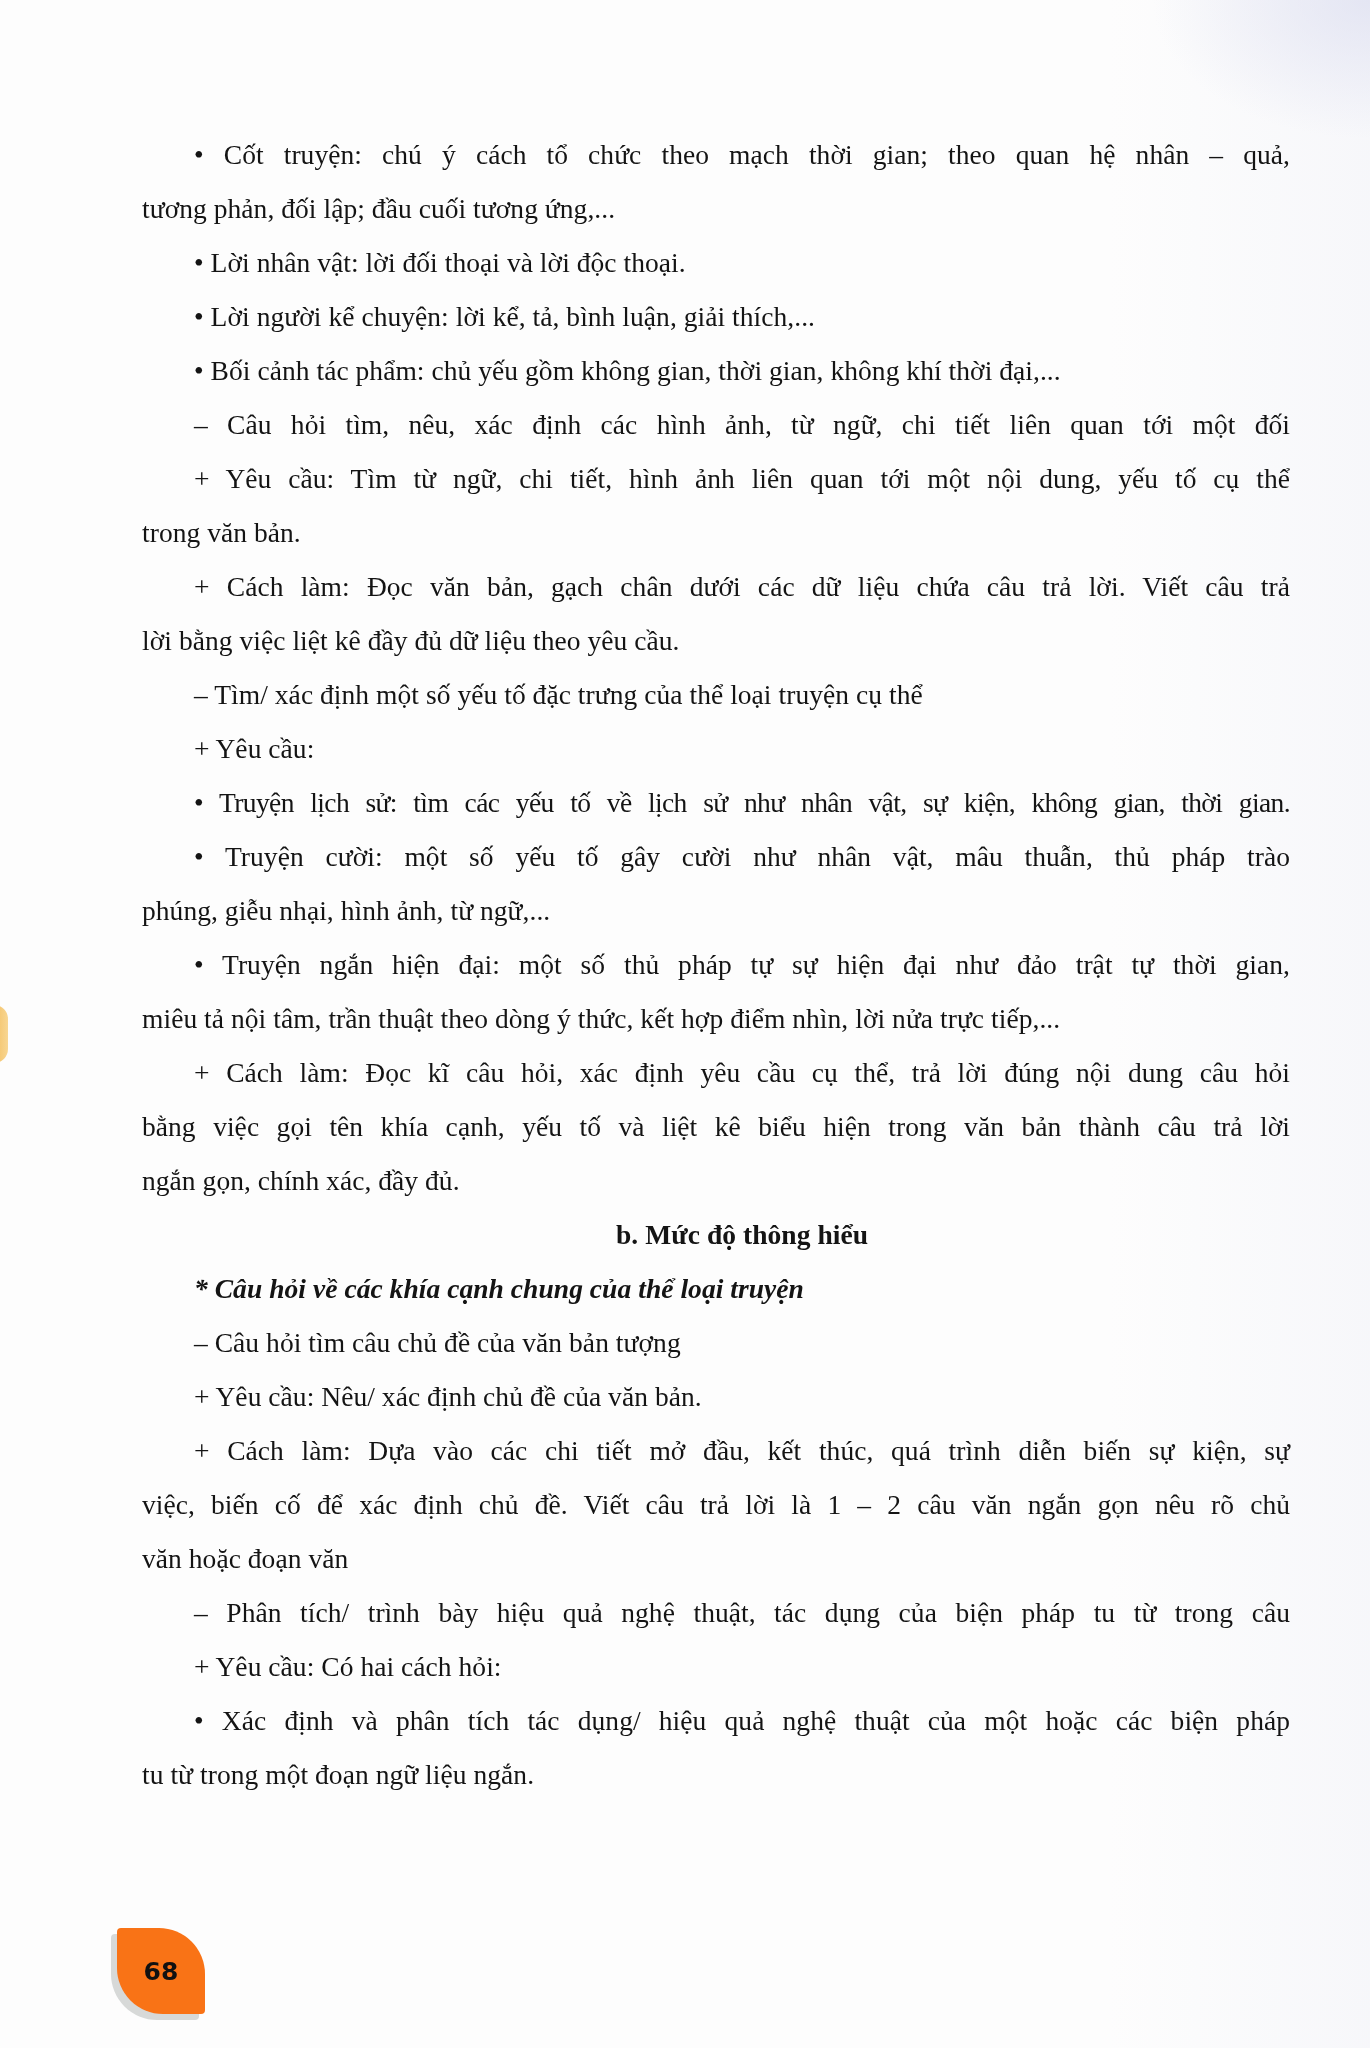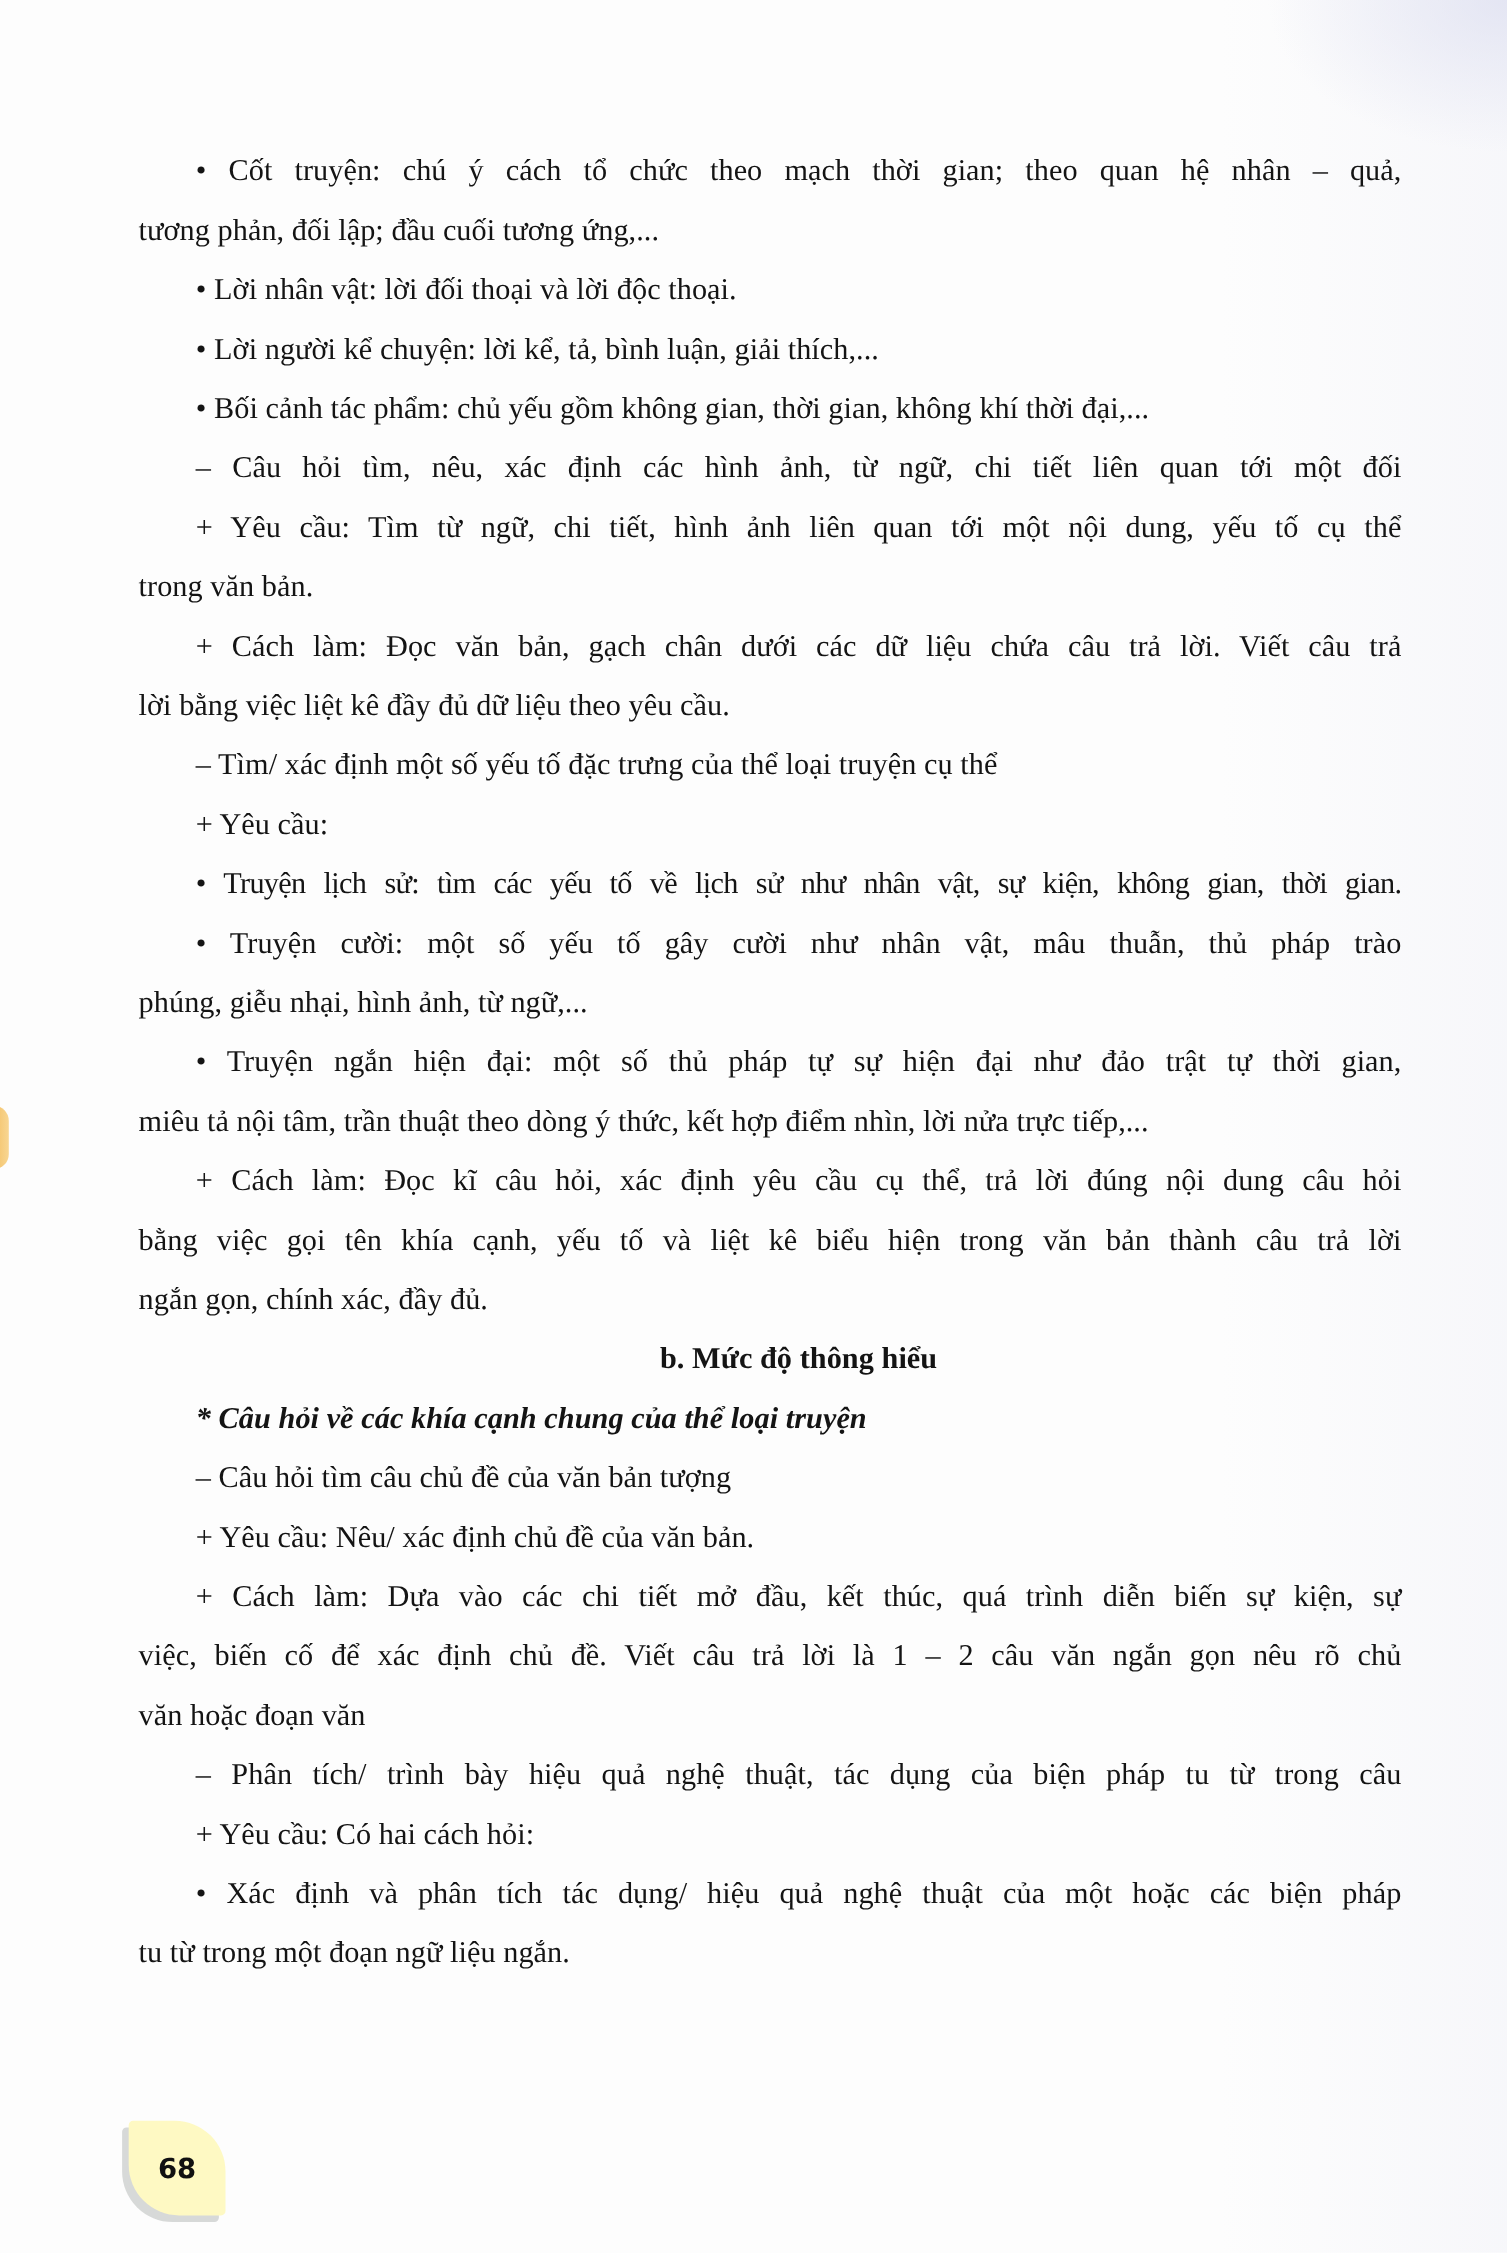--- a/index.html
+++ b/index.html
@@ -34,21 +34,21 @@
       left: -6px;
       top: 1005px;
       width: 14px;
       height: 58px;
       border-radius: 0 14px 14px 0;
       background: linear-gradient(to right, #f2b64a, #f7cf7f);
       opacity: 0.85;
     }
     .content {
       position: absolute;
-      left: 126px;
+      left: 142px;
       top: 128px;
       width: 1148px;
     }
     .line {
       font-size: 27.5px;
       line-height: 54px;
       white-space: nowrap;
       letter-spacing: 0.05px;
     }
     .indent { padding-left: 52px; }
@@ -58,21 +58,21 @@
       text-align: justify;
       text-align-last: justify;
       white-space: normal;
     }
     .page-badge {
       position: absolute;
       left: 117px;
       top: 1928px;
       width: 88px;
       height: 86px;
-      background: #fef9c3;
+      background: #f97316;
       border-radius: 4px 46px 4px 46px;
       box-shadow: -6px 6px 0 #d7d9d8;
       display: flex;
       align-items: center;
       justify-content: center;
     }
     .page-number {
       font-family: "DejaVu Sans", sans-serif;
       font-weight: bold;
       font-size: 25px;

